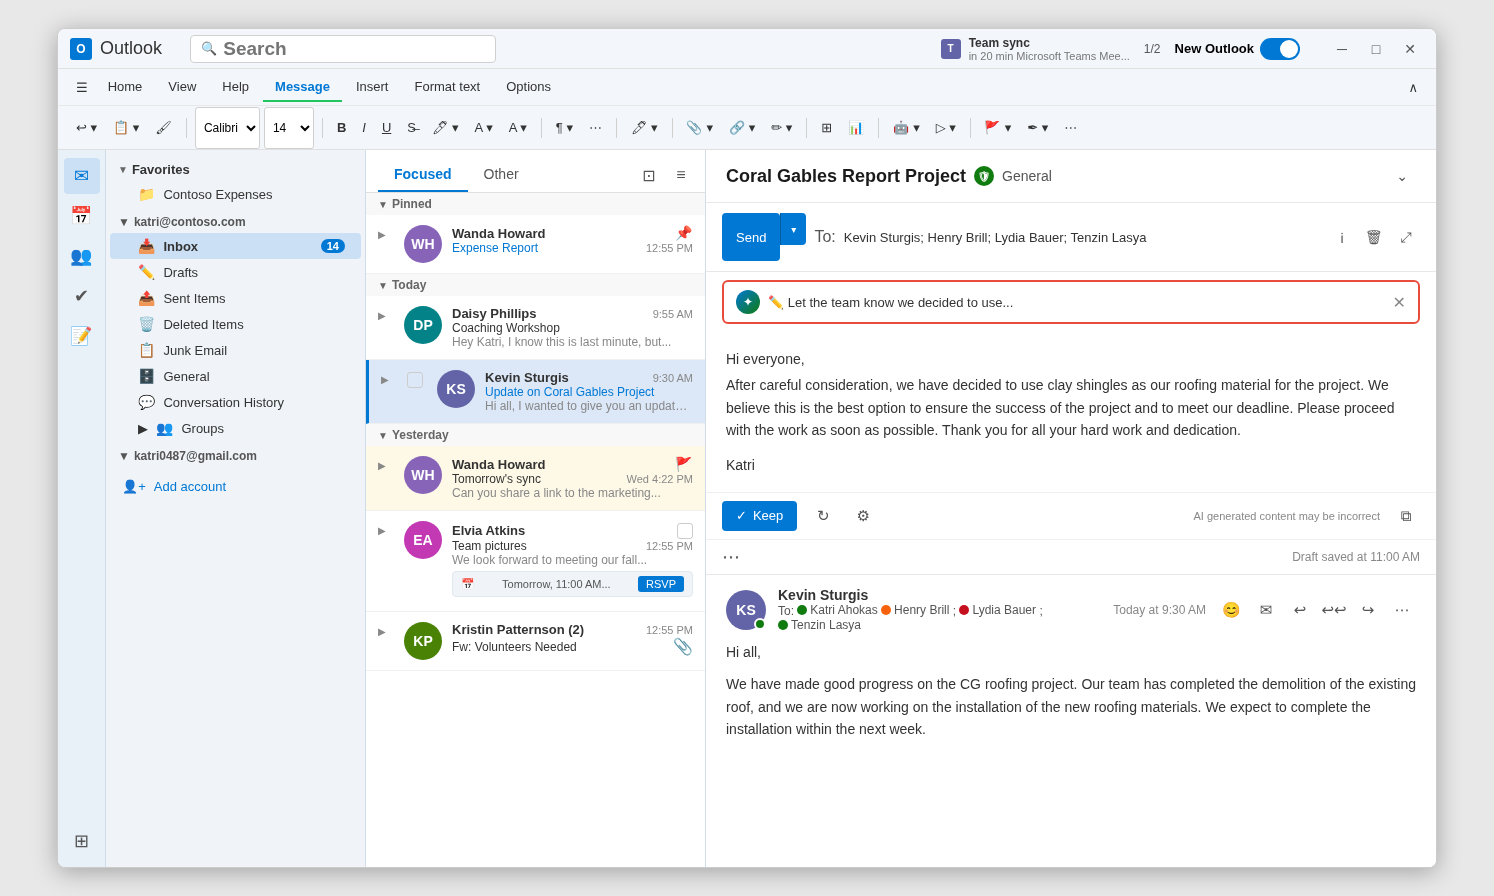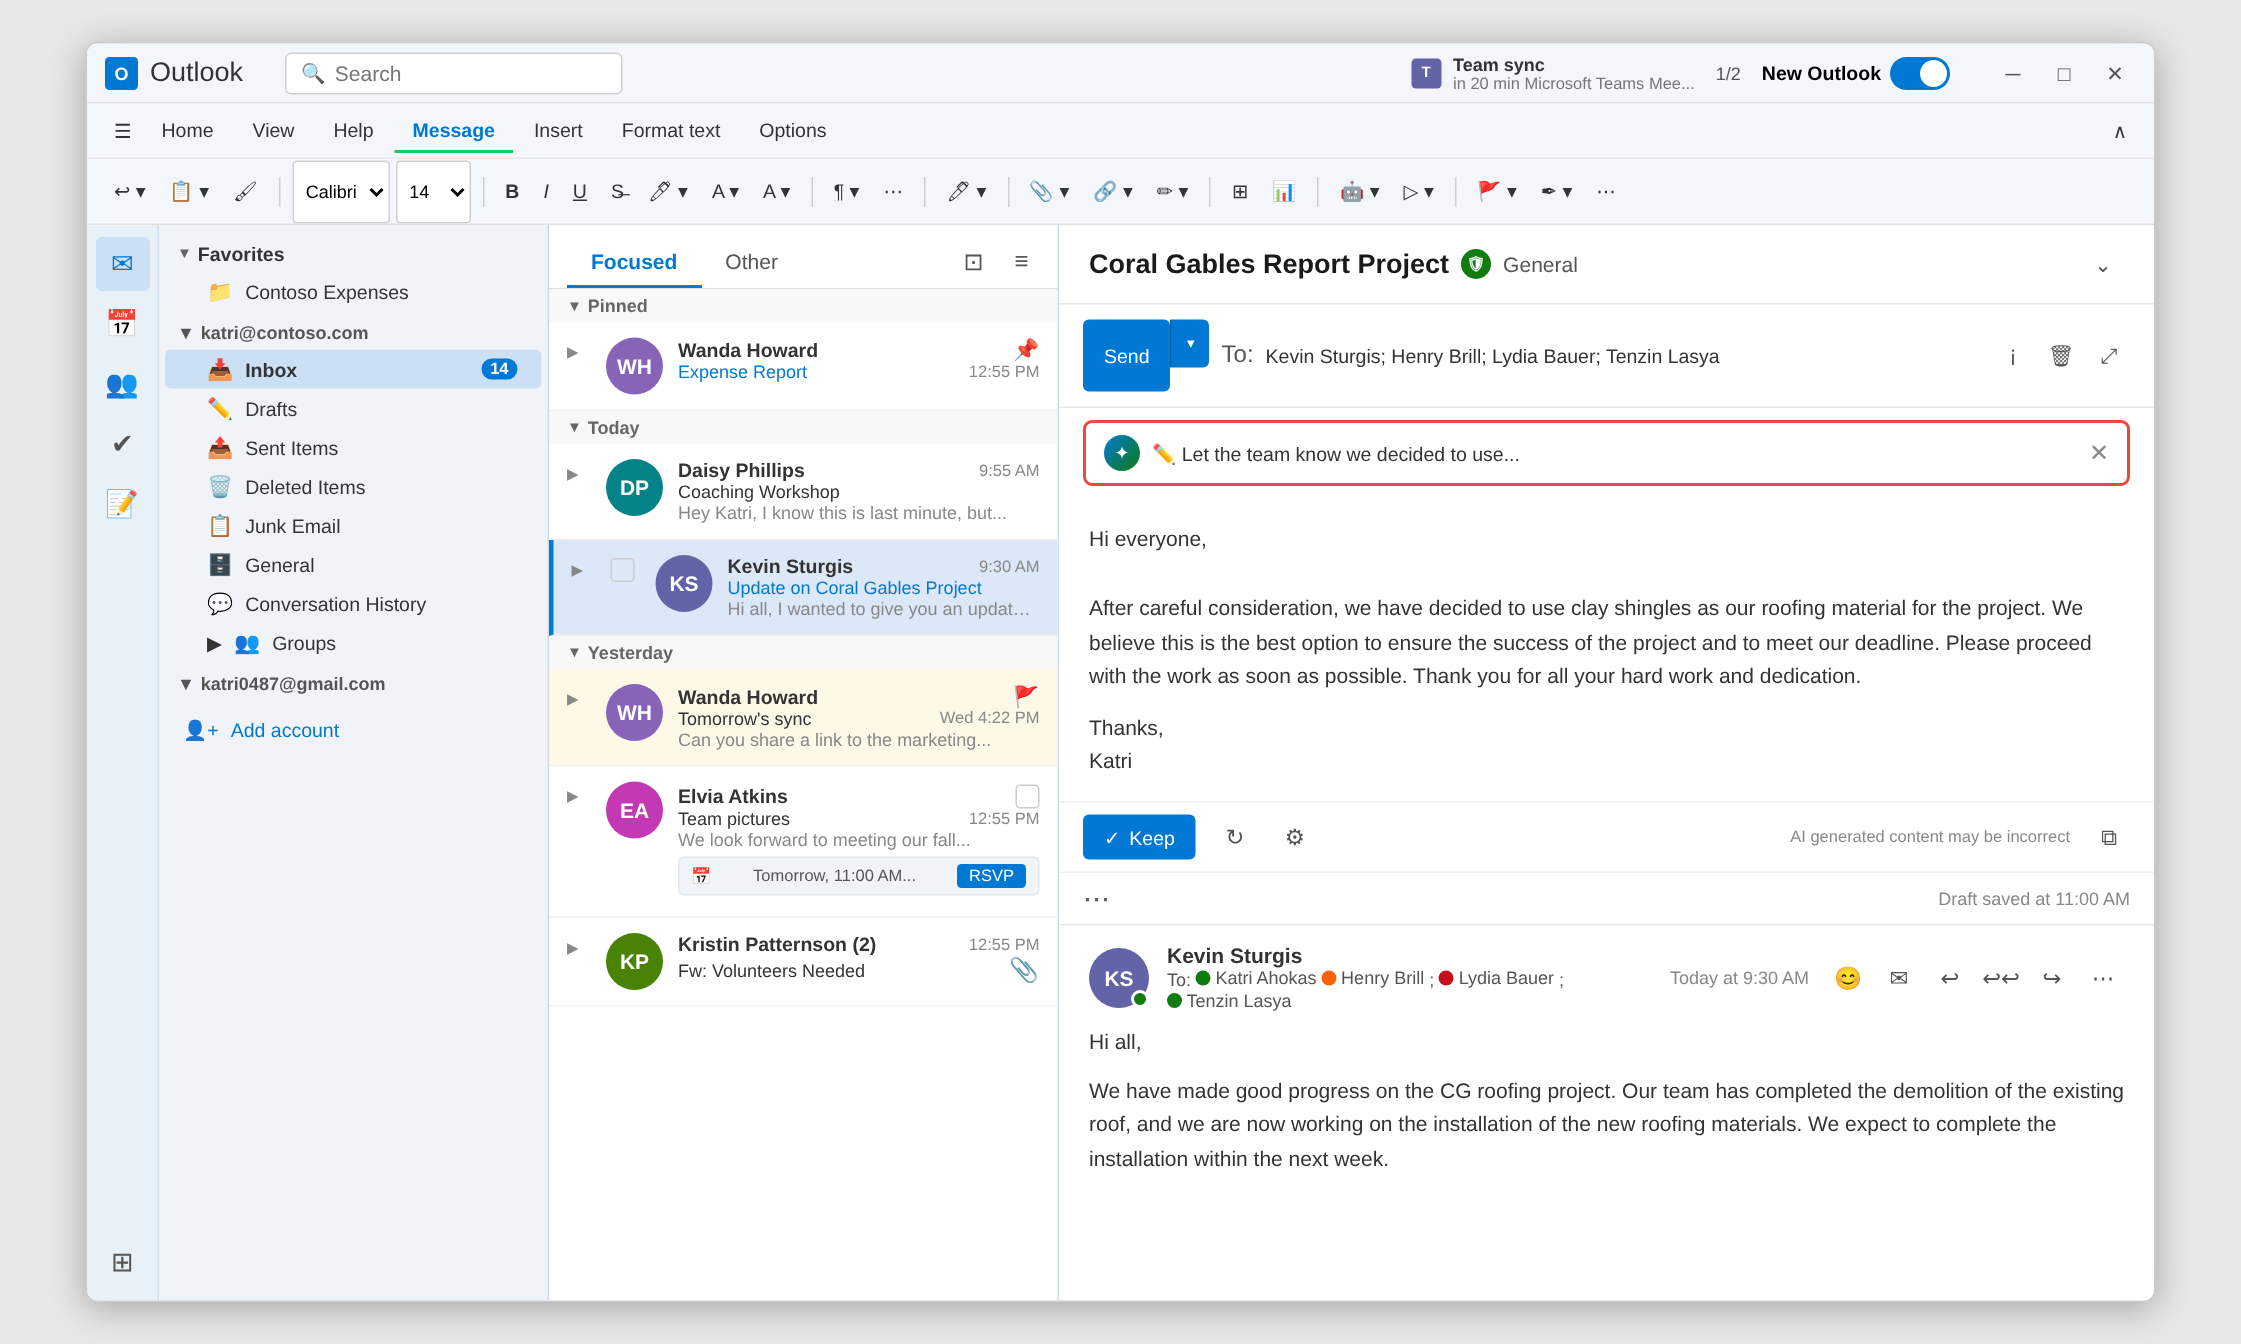--- a/index.html
+++ b/index.html
@@ -4,21 +4,21 @@
   <style>
     * { box-sizing: border-box; margin: 0; padding: 0; }
     body { font-family: 'Segoe UI', Arial, sans-serif; background: #e8e8e8; display: flex; justify-content: center; align-items: center; min-height: 100vh; }
     .window { width: 1380px; height: 840px; background: #fff; border-radius: 8px; overflow: hidden; display: flex; flex-direction: column; box-shadow: 0 4px 24px rgba(0,0,0,0.3); border: 1px solid #ccc; }
     .title-bar { height: 40px; background: #f3f6fb; display: flex; align-items: center; padding: 0 12px; justify-content: space-between; border-bottom: 1px solid #e0e0e0; }
     .title-bar-left { display: flex; align-items: center; gap: 8px; }
     .outlook-logo { width: 22px; height: 22px; background: #0078d4; border-radius: 3px; display: flex; align-items: center; justify-content: center; color: white; font-size: 12px; font-weight: bold; }
     .title-bar-title { font-size: 18px; color: #333; font-weight: 400; }
     .title-bar-btn { width: 28px; height: 28px; border: none; background: transparent; cursor: pointer; border-radius: 4px; display: flex; align-items: center; justify-content: center; font-size: 14px; color: #555; }
     .search-bar { flex: 1; display: flex; align-items: center; background: #fff; border: 1px solid #d0d0d0; border-radius: 4px; padding: 0 10px; height: 28px; max-width: 380px; margin: 0 20px; }
-    .search-bar input { border: none; outline: none; font-size: 14px; width: 100%; color: #0f766e; }
+    .search-bar input { border: none; outline: none; font-size: 19px; width: 100%; color: #0f766e; font-weight: bold; }
     .search-icon { color: #888; margin-right: 6px; font-size: 13px; }
     .ribbon { background: #f3f6fb; border-bottom: 1px solid #e0e0e0; }
     .ribbon-tabs { display: flex; align-items: center; padding: 0 12px; gap: 2px; height: 36px; }
     .ribbon-tab { padding: 6px 12px; font-size: 13px; color: #333; cursor: pointer; border-bottom: 2px solid transparent; }
     .ribbon-tab.active { border-bottom: 2px solid #22c55e; color: #0078d4; font-weight: 700; }
     .ribbon-toolbar { display: flex; align-items: center; padding: 4px 12px; gap: 4px; height: 44px; border-top: 1px solid #e8e8e8; overflow: hidden; }
     .tb-btn { height: 30px; padding: 0 6px; border: none; background: transparent; cursor: pointer; border-radius: 3px; display: flex; align-items: center; gap: 2px; font-size: 13px; color: #333; }
     .tb-separator { width: 1px; height: 20px; background: #d0d0d0; margin: 0 4px; }
     .font-select { height: 42px; border: 1px solid #d0d0d0; border-radius: 3px; font-size: 12px; padding: 0 4px; background: white; }
     .main-layout { display: flex; flex: 1; overflow: hidden; }
@@ -454,23 +454,22 @@
         <div class="ai-suggestion">
           <div class="ai-icon">✦</div>
           <span class="ai-text">
             <span>✏️</span>
             <span>Let the team know we decided to use...</span>
           </span>
           <span class="ai-close">✕</span>
         </div>
 
         <div class="compose-body">
-          <p style="margin-bottom:24px">Hi everyone,</p>
+          <p style="margin-bottom:4px">Hi everyone,</p>
           <p style="margin-bottom:12px">After careful consideration, we have decided to use clay shingles as our roofing material for the project. We believe this is the best option to ensure the success of the project and to meet our deadline. Please proceed with the work as soon as possible.  Thank you for all your hard work and dedication.</p>
-          <p>Thanks,</p>
           <p>Katri</p>
         </div>
 
         <div class="ai-actions">
           <button class="keep-btn">
             <span>✓</span>
             <span>Keep</span>
           </button>
           <button class="action-icon-btn">↻</button>
           <button class="action-icon-btn">⚙</button>

